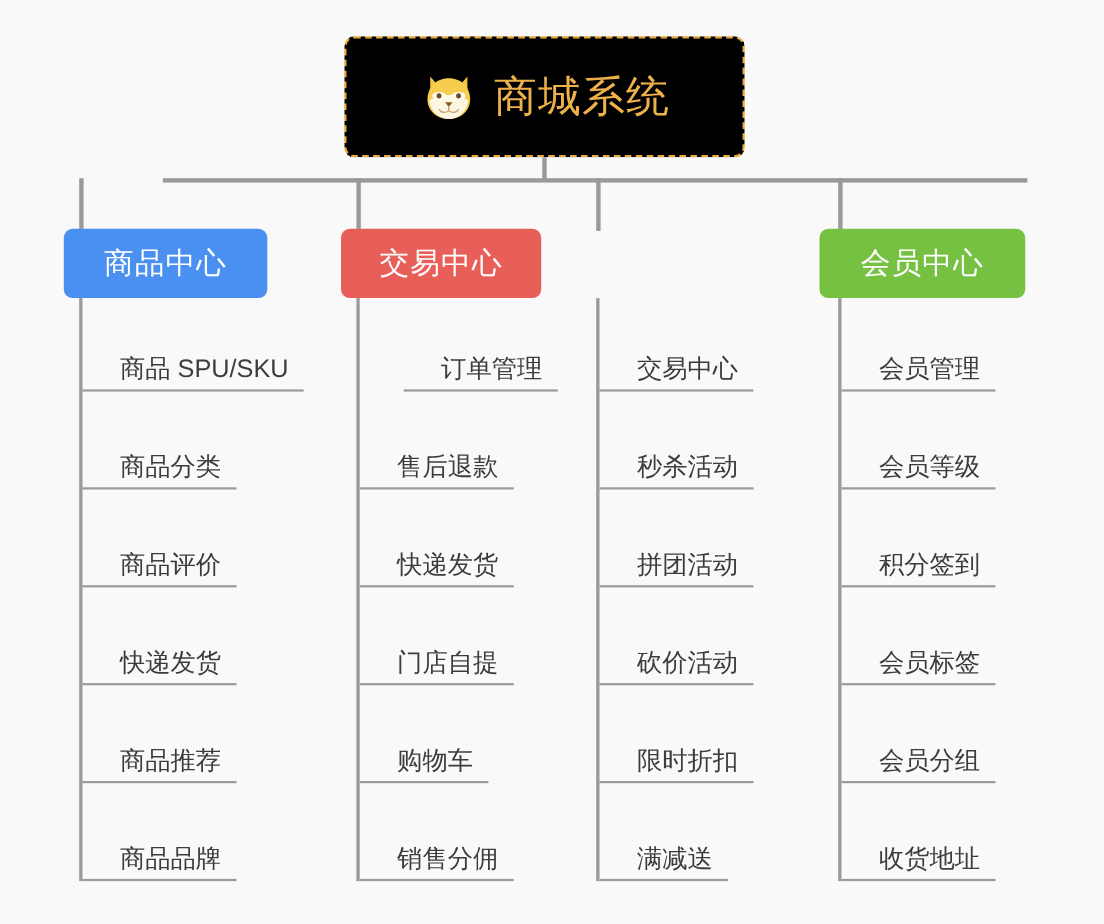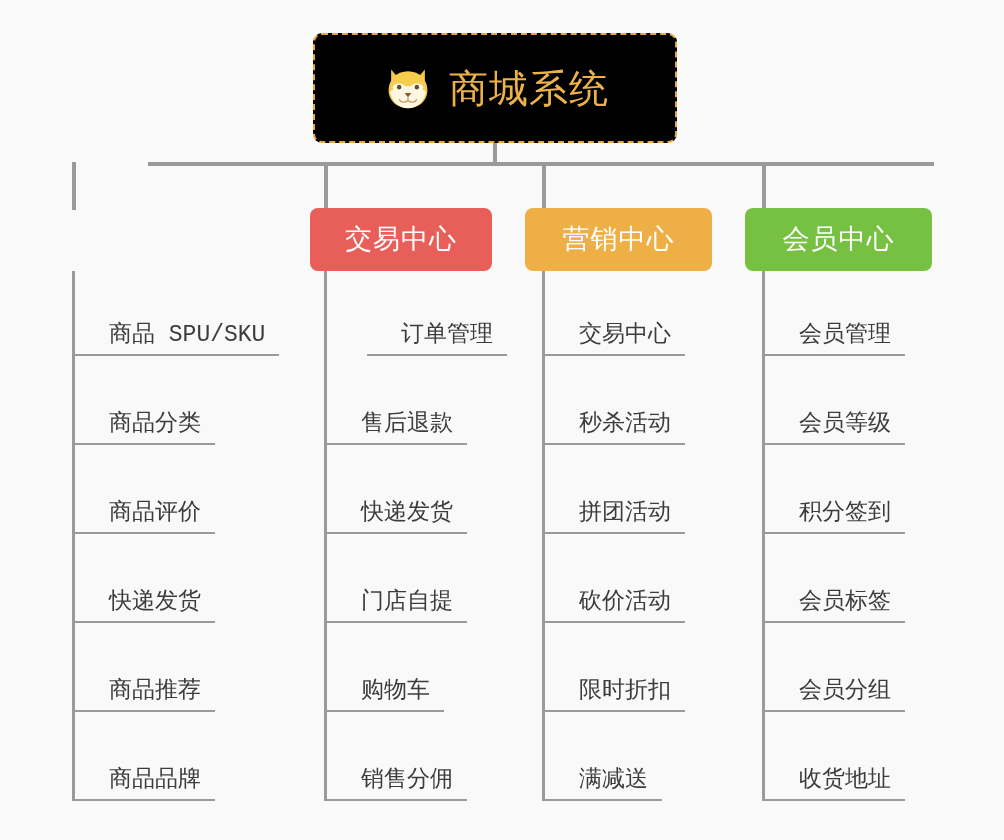--- a/index.html
+++ b/index.html
@@ -112,21 +112,20 @@
     height: 74px;
   }
   .leaf-text {
     font-size: 23px;
     line-height: 1.15;
     color: #3c3c3c;
     white-space: nowrap;
     padding: 0 14px 6px 34px;
     align-self: flex-start;
     border-bottom: 2px solid #9a9a9a;
-    font-family: Liberation Mono, monospace;
   }
 </style>
 </head>
 <body>
 
 <div id="mindmap">
 
   <div class="root-node">
     <svg class="root-icon" viewBox="0 0 64 64">
       <path d="M12 10 L12 30 L24 24 Z" fill="#f5c842"></path>
@@ -145,26 +144,26 @@
     <span class="root-title">商城系统</span>
   </div>
 
   <div class="conn conn-stem"></div>
   <div class="conn conn-bus"></div>
   <div class="conn conn-drop" id="drop-0" style="left: 72px;"></div>
   <div class="conn conn-drop" id="drop-1" style="left: 324px;"></div>
   <div class="conn conn-drop" id="drop-2" style="left: 542px;"></div>
   <div class="conn conn-drop" id="drop-3" style="left: 762px;"></div>
 
+  <div class="cat-box" id="cat-0" style="left: 58px; width: 185px; background: rgb(74, 144, 240);">
+    <span class="cat-label">商品中心</span>
+  </div>
   <div class="cat-box" id="cat-1" style="left: 310px; width: 182px; background: rgb(232, 95, 90);">
     <span class="cat-label">交易中心</span>
   </div>
-  <div class="cat-box" id="cat-2" style="left: 525px; width: 187px; background: rgb(238, 176, 70);">
-    <span class="cat-label">营销中心</span>
-  </div>
   <div class="cat-box" id="cat-3" style="left: 745px; width: 187px; background: rgb(118, 192, 66);">
     <span class="cat-label">会员中心</span>
   </div>
 
   <div class="branch" id="branch-0" style="left: 72px; height: 530px;">
     <div class="branch-rail" style="height: 530px;"></div>
   <div class="leaf" style="top: 11px;">
         <span class="leaf-text">商品 SPU/SKU</span>
       </div>
       <div class="leaf" style="top: 100px;">

